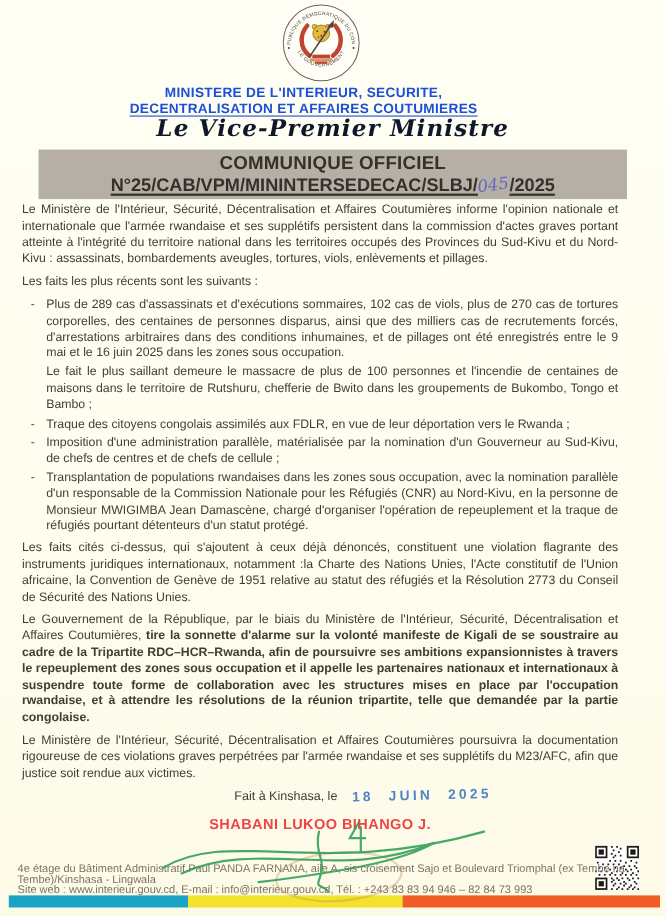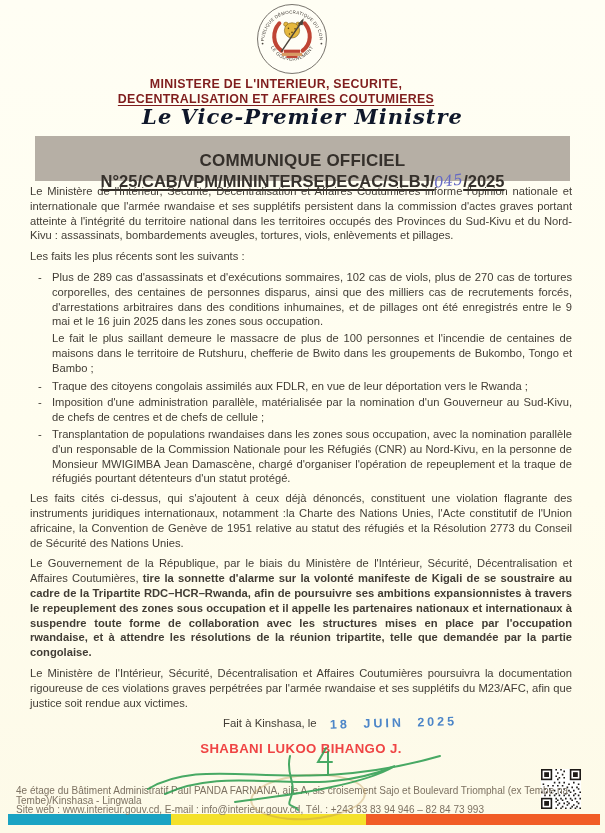--- a/index.html
+++ b/index.html
@@ -6,37 +6,37 @@
   body{width:605px;height:833px;position:relative;overflow:hidden;
        background:linear-gradient(180deg,#fffef4 0%,#fffdee 60%,#fdfae8 100%);
        font-family:"Liberation Sans",sans-serif;color:#3f3a34;}
   .page{position:absolute;inset:0;}
 
   
   .seal{position:absolute;left:256px;top:3px;width:72px;height:72px;}
 
   
   .ministry{position:absolute;top:77px;left:0;width:552px;text-align:center;
-            font-weight:bold;font-size:12.4px;line-height:14.5px;letter-spacing:.3px;color:#7f1d1d;}
+            font-weight:bold;font-size:12.4px;line-height:14.5px;letter-spacing:.3px;color:#1d4ed8;}
   .u2{text-decoration:underline;text-underline-offset:2px;text-decoration-thickness:1.3px;}
   .office{position:absolute;top:104px;left:0;width:605px;text-align:center;
           font-family:"DejaVu Serif",serif;font-style:italic;font-weight:600;
           font-size:21px;letter-spacing:1px;color:#0f172a;}
 
   
   .banner{position:absolute;left:35px;top:136px;width:535px;height:45px;
           background:#b6afa5;text-align:center;color:#35302b;font-weight:bold;}
-  .banner-title{font-size:17px;line-height:21px;padding-top:14px;letter-spacing:.2px;text-align:center;}
+  .banner-title{font-size:17px;line-height:21px;padding-top:2px;letter-spacing:.2px;text-align:center;}
   .banner-ref{font-size:16.5px;line-height:20px;}
   .banner-ref .u{ text-decoration:underline;text-underline-offset:2px;text-decoration-thickness:1.6px;}
   .hand{display:inline-block;font-family:"DejaVu Serif",serif;font-style:italic;
         font-weight:normal;font-size:15px;color:#6468c4;transform:rotate(-7deg);position:relative;top:-1px;}
 
   
-  .bodytext{position:absolute;left:30px;top:184px;width:542px;
+  .bodytext{position:absolute;left:20px;top:184px;width:542px;
             font-size:11.2px;line-height:14.8px;text-align:justify;color:#413c35;}
   .bodytext p{margin:0 0 6px 0;}
   .li{display:flex;margin:0 0 2px 0;}
   .dash{width:14px;margin-left:8px;flex:none;}
   .li-text{flex:1;text-align:justify;}
   .sub{margin:1px 0 3px 22px;text-align:justify;}
   .boldpart{font-weight:bold;}
 
   .dateline{margin-top:5px;text-align:center;padding-left:78px;font-size:11.4px;}
   .stamp{display:inline-block;margin-left:10px;color:#4d86c8;font-weight:bold;

